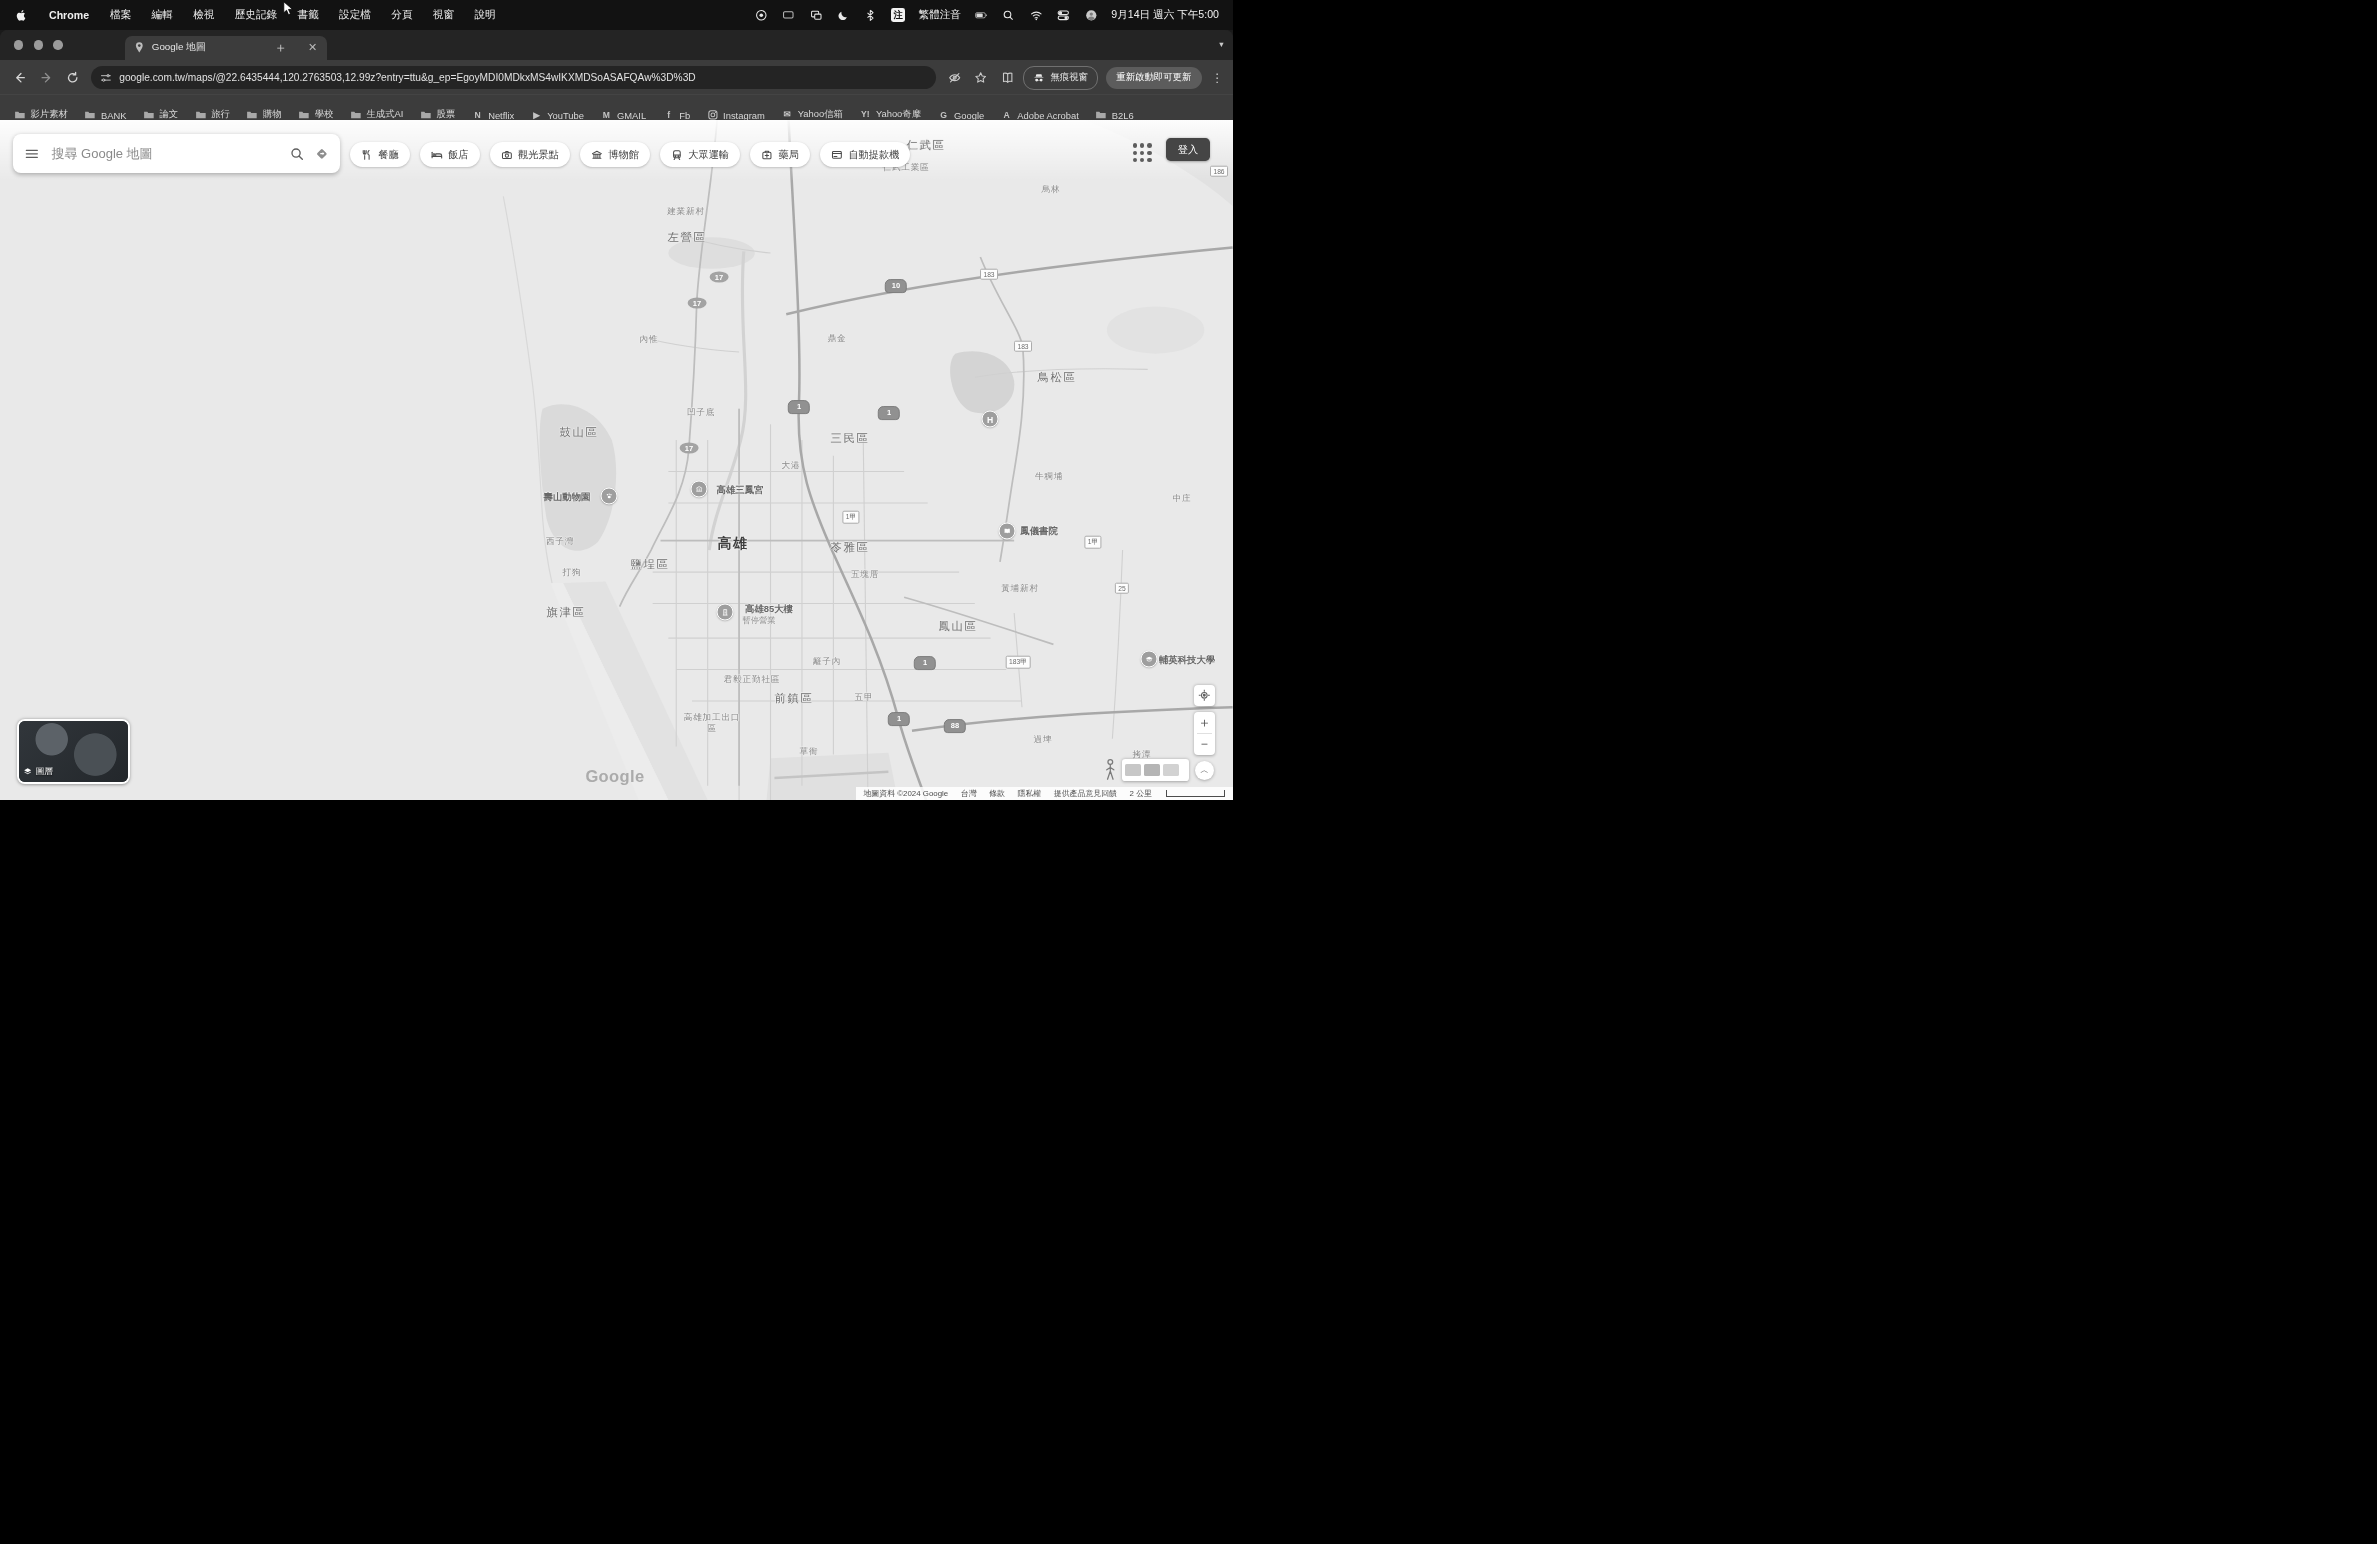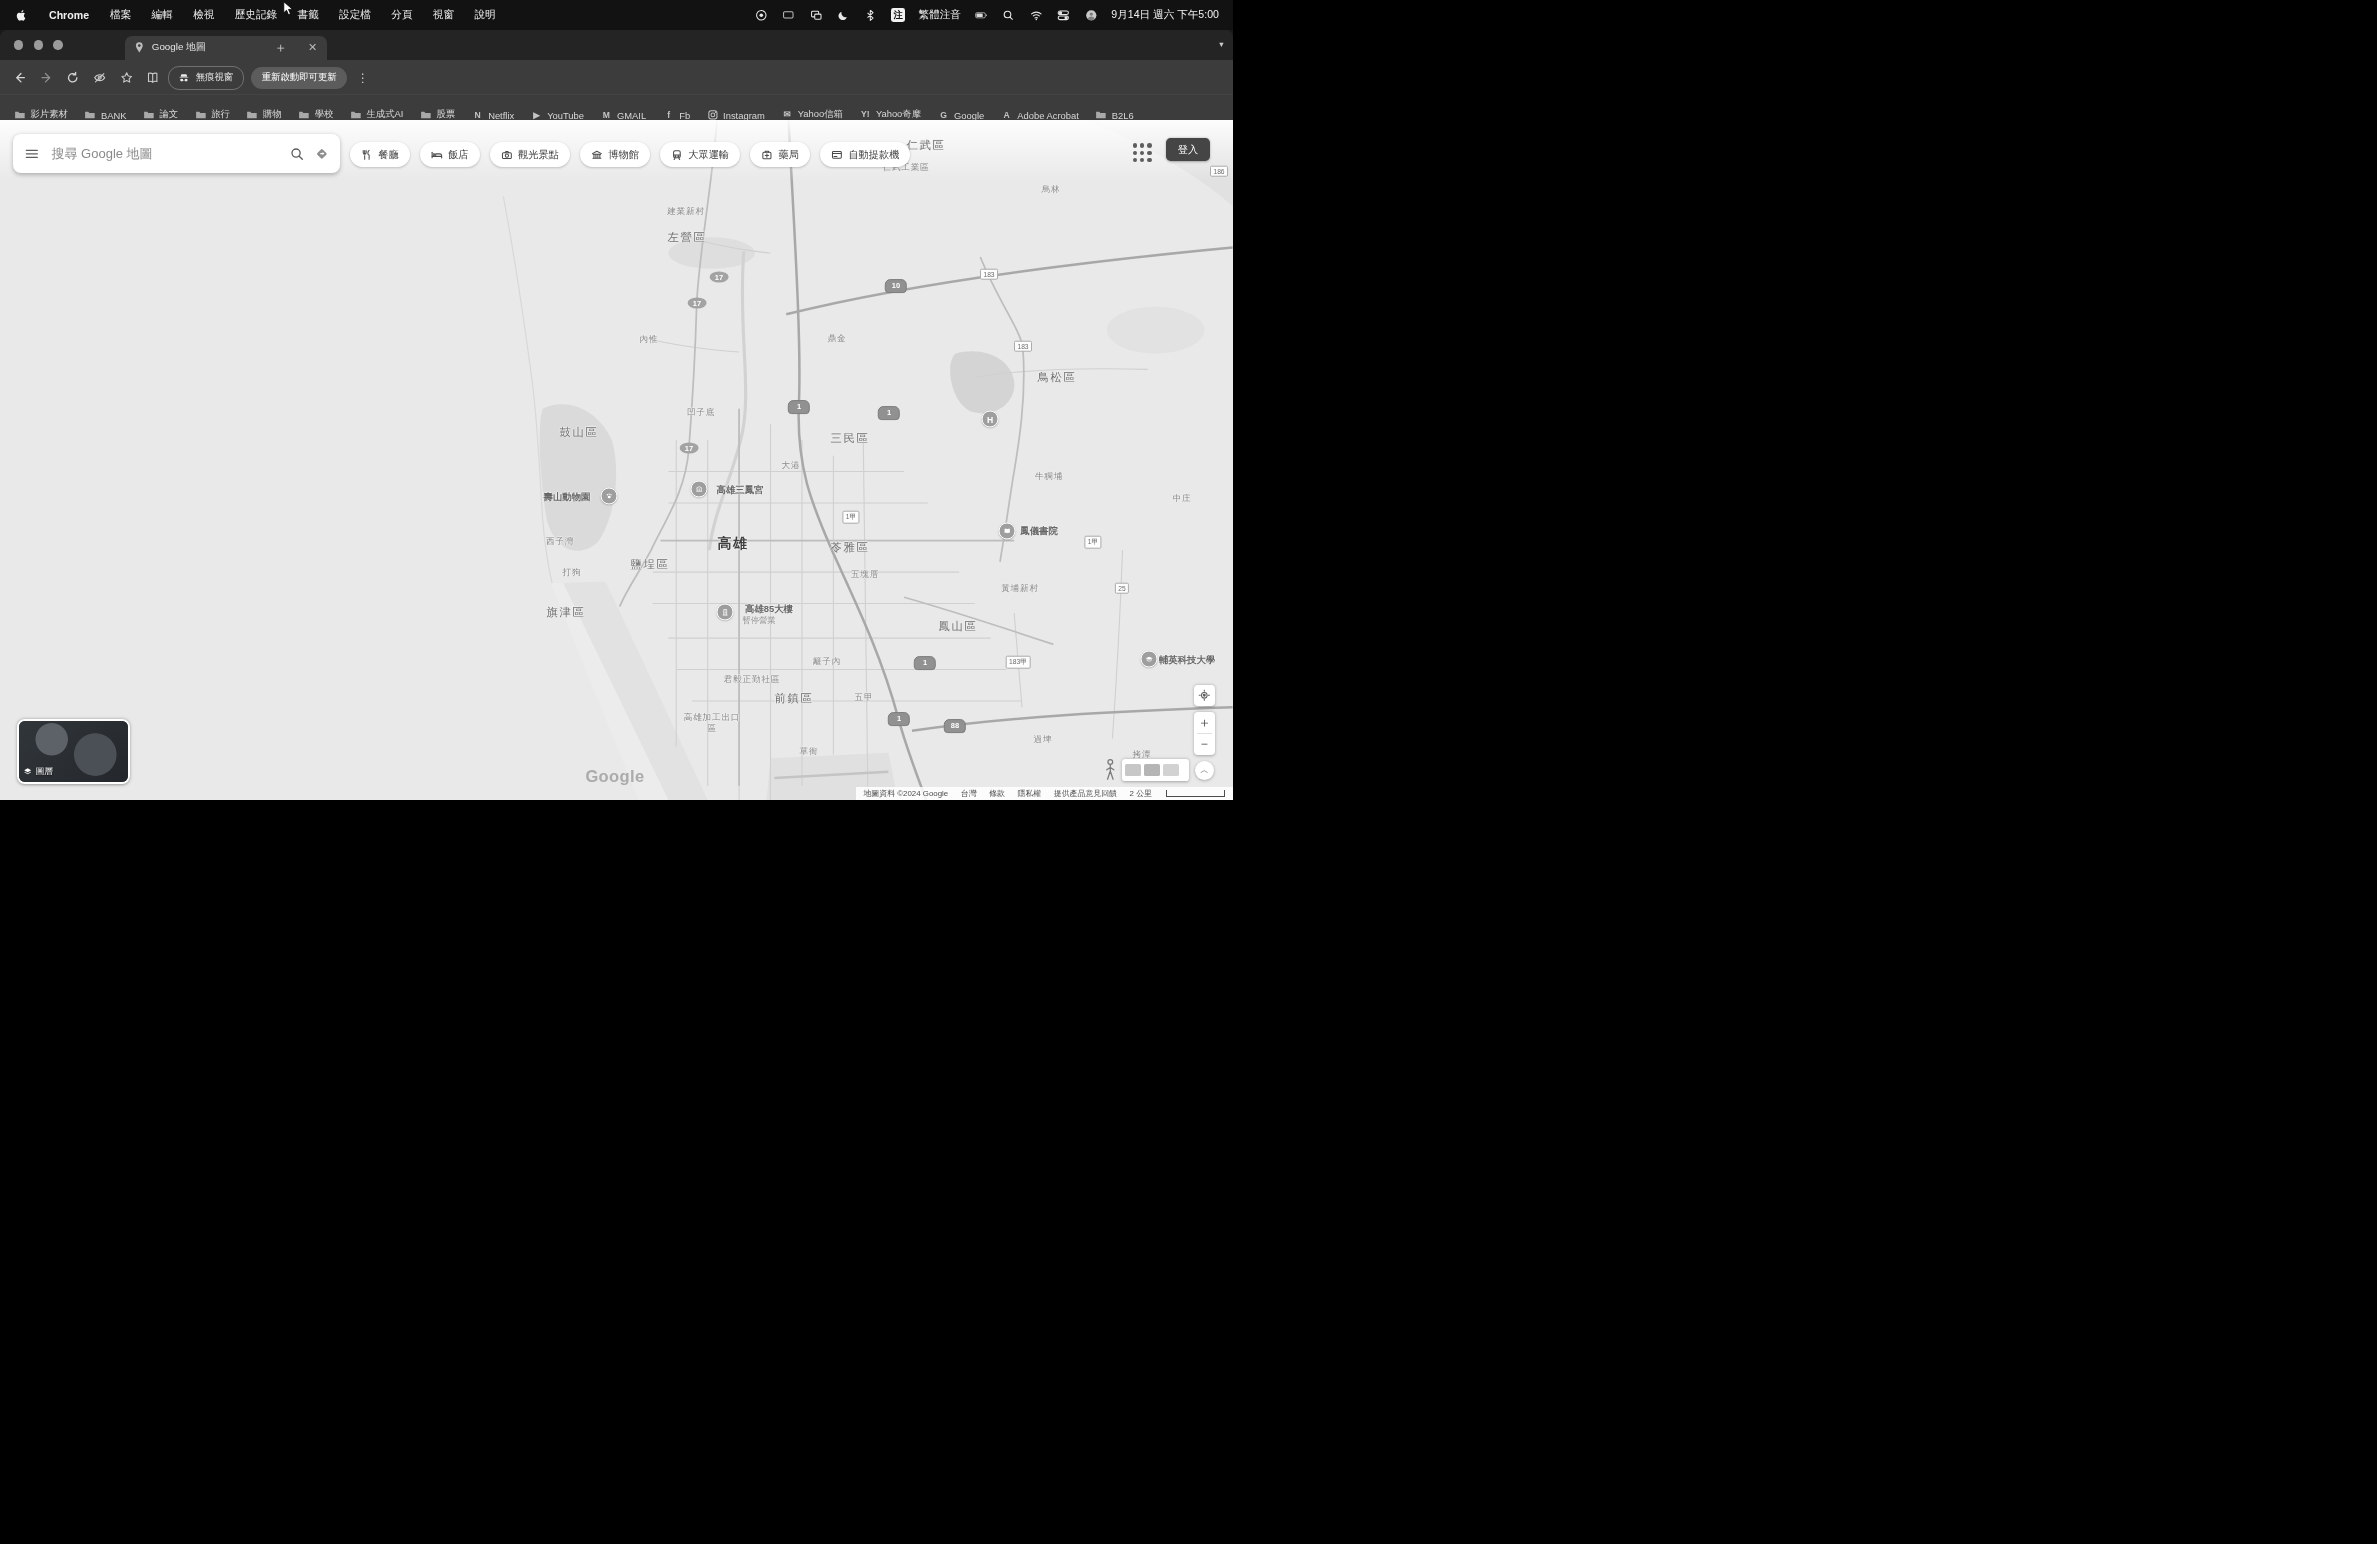--- a/index.html
+++ b/index.html
@@ -252,20 +252,30 @@
       <span class="nav-ico">
           <svg viewBox="0 0 16 16" fill="none" stroke="#8e8e8e" stroke-width="1.6" stroke-linecap="round" stroke-linejoin="round">
             <path d="M6.5 3 11.5 8l-5 5M11.5 8h-9"></path>
           </svg>
         </span>
       <span class="nav-ico">
           <svg viewBox="0 0 16 16" fill="none" stroke="#d6d6d6" stroke-width="1.5" stroke-linecap="round">
             <path d="M13 8a5 5 0 1 1-1.5-3.5M11.5 1.5v3h-3"></path>
           </svg>
         </span>
+      <div class="omnibox">
+        <span class="omni-ico">
+            <svg viewBox="0 0 16 16" fill="none" stroke="#c2c2c2" stroke-width="1.3" stroke-linecap="round">
+              <path d="M2 5h8M12 5h2M2 11h2M6 11h8"></path>
+              <circle cx="11" cy="5" r="1.6"></circle>
+              <circle cx="5" cy="11" r="1.6"></circle>
+            </svg>
+          </span>
+        <span class="url">google.com.tw/maps/@22.6435444,120.2763503,12.99z?entry=ttu&amp;g_ep=EgoyMDI0MDkxMS4wIKXMDSoASAFQAw%3D%3D</span>
+      </div>
       <span class="nav-ico">
           <svg viewBox="0 0 16 16" fill="none" stroke="#c9c9c9" stroke-width="1.3" stroke-linecap="round">
             <path d="M2 8s2.3-3.5 6-3.5S14 8 14 8s-2.3 3.5-6 3.5S2 8 2 8z"></path>
             <circle cx="8" cy="8" r="1.8"></circle>
             <path d="M3 13 13 3"></path>
           </svg>
         </span>
       <span class="nav-ico">
           <svg viewBox="0 0 16 16" fill="none" stroke="#c9c9c9" stroke-width="1.3" stroke-linejoin="round">
             <path d="M8 2.2l1.8 3.7 4 .6-2.9 2.8.7 4-3.6-1.9-3.6 1.9.7-4L2.2 6.5l4-.6z"></path>

